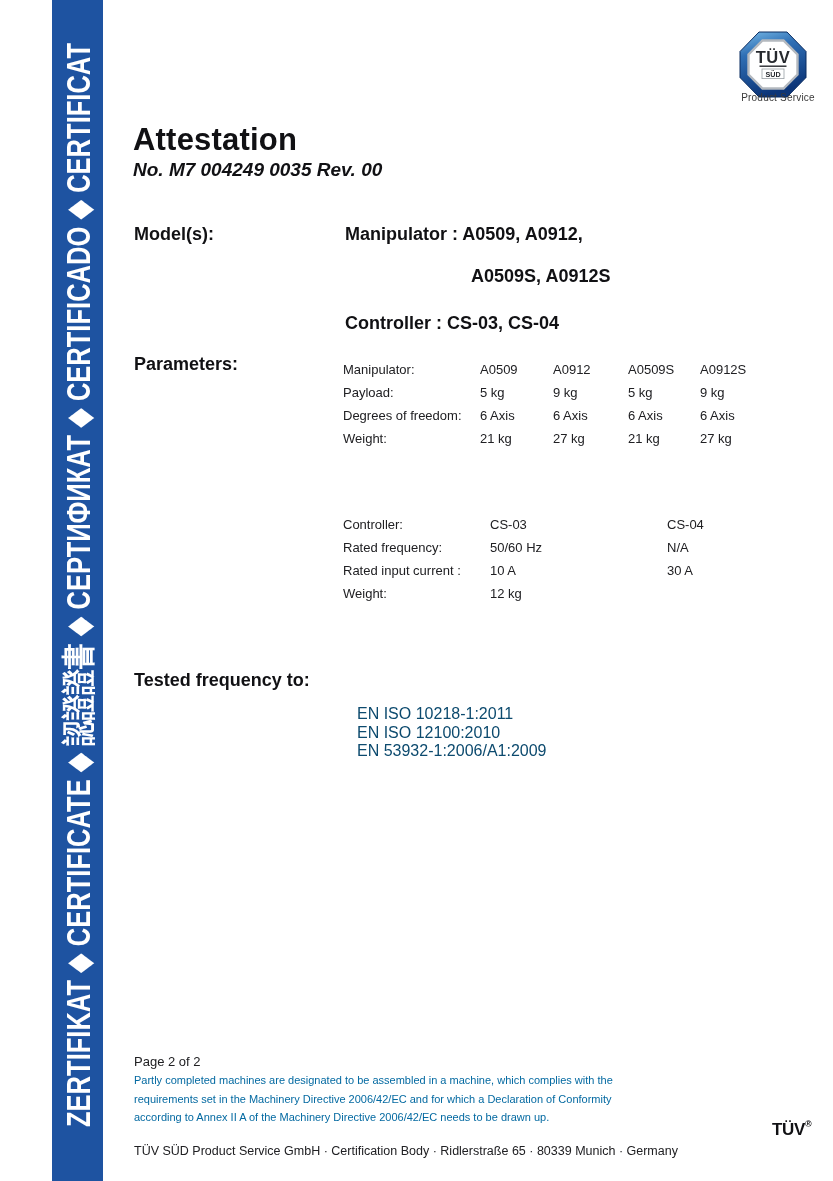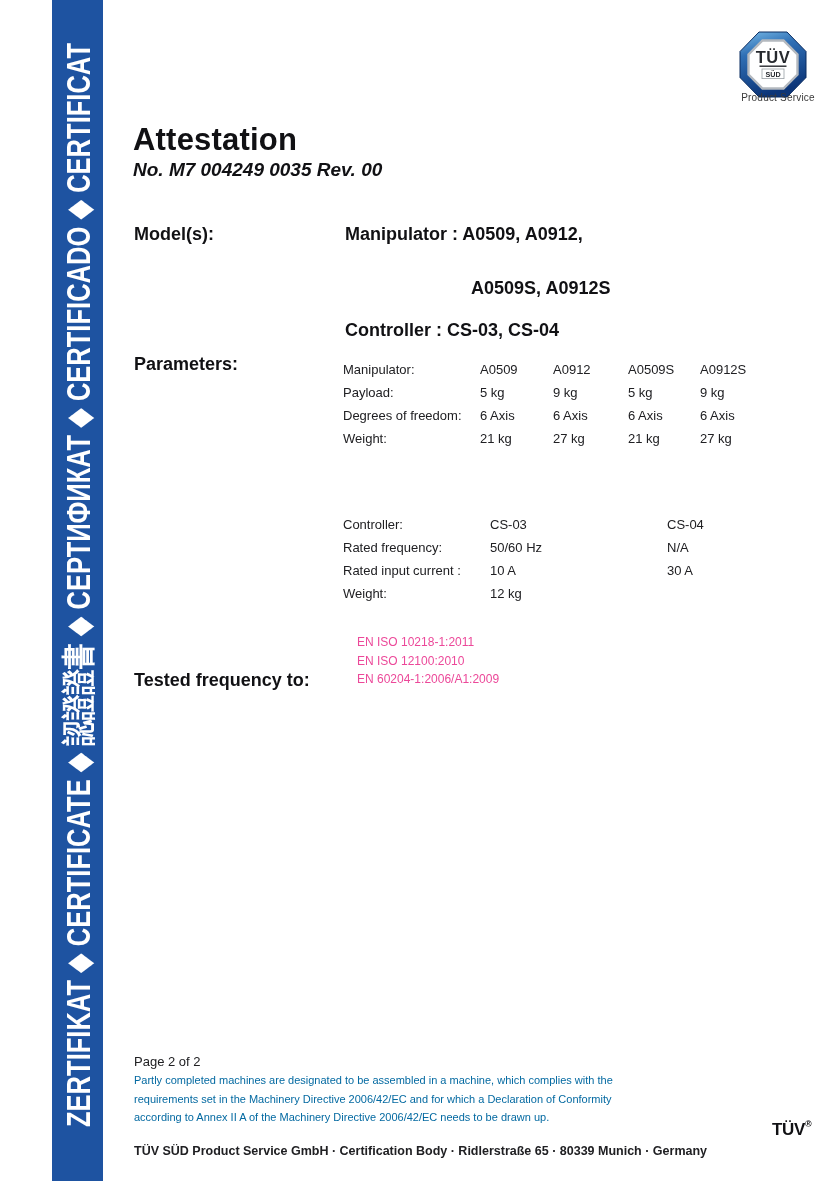--- a/index.html
+++ b/index.html
@@ -26,43 +26,43 @@
     position:absolute;left:736px;top:92px;width:84px;
     text-align:center;font-size:10px;color:var(--muted-text);
     letter-spacing:0.2px;white-space:nowrap;
   }
   
   .h-title{left:133px;top:122px;font-size:31px;font-weight:bold;line-height:36px;color:#111114;letter-spacing:0.2px;}
   .h-number{left:133px;top:158px;font-size:19px;font-weight:bold;line-height:24px;color:#111114;font-style:italic;}
   .bold-line{font-size:18px;font-weight:bold;line-height:24px;color:#111114;white-space:nowrap;}
   .lbl-models{left:134px;top:222px;}
   .man-line1{left:345px;top:222px;}
-  .man-line2{left:471px;top:276px;}
-  .ctrl-line{left:345px;top:318px;}
+  .man-line2{left:471px;top:264px;}
+  .ctrl-line{left:345px;top:311px;}
   .lbl-params{left:134px;top:352px;}
   .lbl-tested{left:134px;top:668px;}
   
   .ptable{position:absolute;font-size:13px;color:#202023;}
   #table-manipulator{left:343px;top:358px;}
   #table-controller{left:343px;top:513px;}
   .t-row{display:flex;height:23px;line-height:23px;white-space:nowrap;}
   .c-lab1{width:137px;}
   .c-m{width:73px;}
   .c-m2{width:75px;}
   .c-m3{width:72px;}
   .c-m4{width:70px;}
   .c-lab2{width:147px;}
   .c-ctrl1{width:177px;}
   .c-ctrl2{width:130px;}
   
-  #standards{left:357px;top:633px;font-size:12px;line-height:18.5px;color:#ec4899;}
+  #standards{left:357px;top:705px;font-size:16px;line-height:18.5px;color:#0c4a6e;}
   
   .f-page{left:134px;top:1053px;font-size:13px;line-height:18px;color:#202023;}
   #disclaimer{left:134px;top:1071px;font-size:11px;line-height:18.6px;color:#0369a1;}
-  .f-address{left:134px;top:1143px;font-size:12.5px;line-height:17px;color:#202023;white-space:nowrap;font-weight:bold;}
+  .f-address{left:134px;top:1143px;font-size:12.5px;line-height:17px;color:#202023;white-space:nowrap;}
   .f-trademark{left:772px;top:1120px;font-size:17px;font-weight:bold;color:#111114;letter-spacing:-0.3px;}
   .f-trademark sup{font-size:9px;font-weight:bold;vertical-align:top;position:relative;top:-1px;}
 </style>
 </head>
 <body>
 
 <div id="page">
 
   <svg id="sidebar-svg" width="51" height="1181" viewBox="0 0 51 1181" xmlns="http://www.w3.org/2000/svg">
     <rect x="0" y="0" width="51" height="1181" style="fill:var(--brand-blue)"></rect>
@@ -146,21 +146,21 @@
     <div class="t-row">
       <span class="c-lab2">Weight:</span>
       <span class="c-ctrl2">12 kg</span>
     </div>
   </div>
 
   <div class="abs bold-line lbl-tested">Tested frequency to:</div>
   <div id="standards" class="abs">
     <div>EN ISO 10218-1:2011</div>
     <div>EN ISO 12100:2010</div>
-    <div>EN 60204-1:2006/A1:2009</div>
+    <div>EN 53932-1:2006/A1:2009</div>
   </div>
 
   <div class="abs f-page">Page 2 of 2</div>
   <div id="disclaimer" class="abs">
     <div>Partly completed machines are designated to be assembled in a machine, which complies with the</div>
     <div>requirements set in the Machinery Directive 2006/42/EC and for which a Declaration of Conformity</div>
     <div>according to Annex II A of the Machinery Directive 2006/42/EC needs to be drawn up.</div>
   </div>
   <div class="abs f-trademark"><span>TÜV</span><sup>®</sup></div>
   <div class="abs f-address">TÜV SÜD Product Service GmbH · Certification Body · Ridlerstraße 65 · 80339 Munich · Germany</div>

